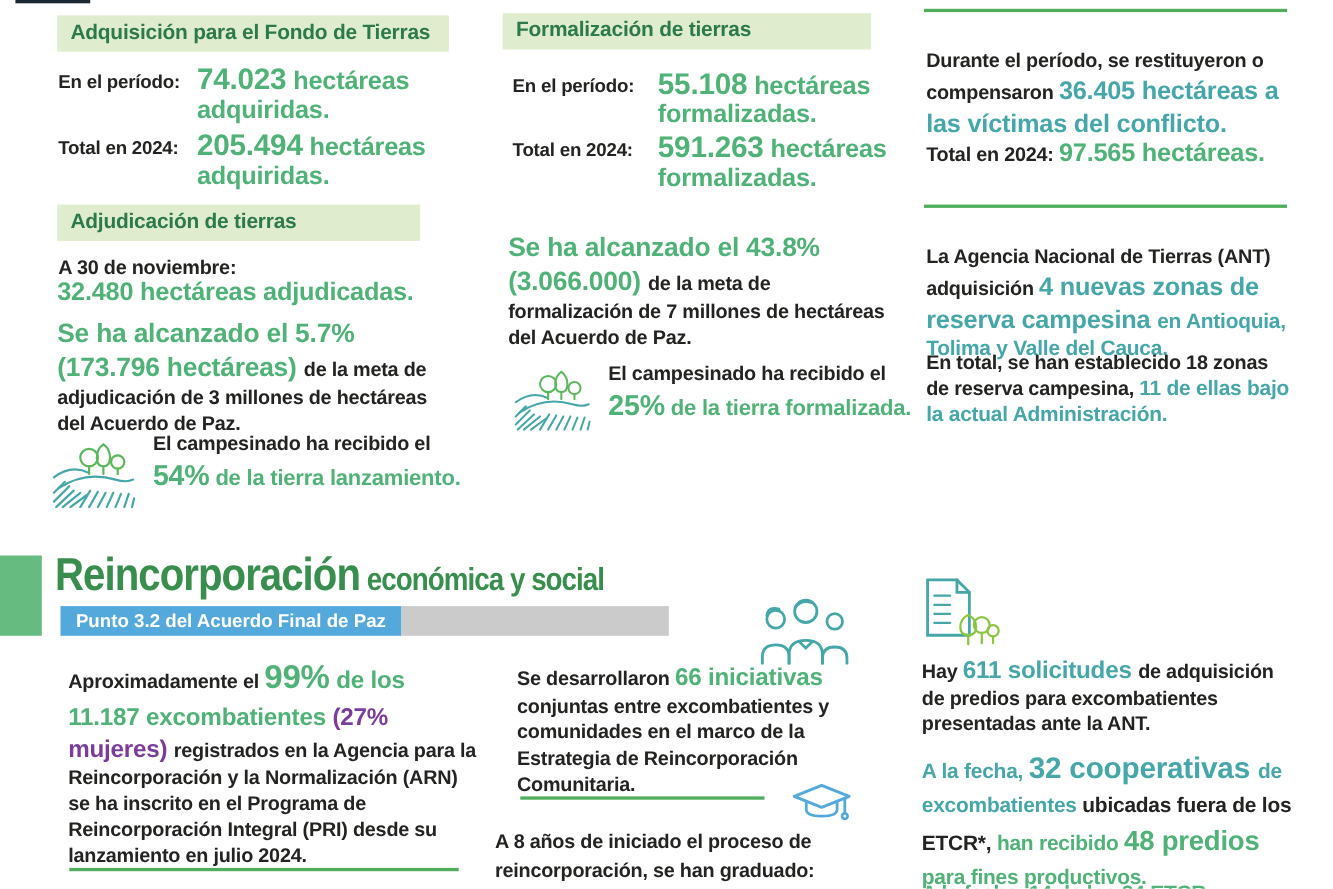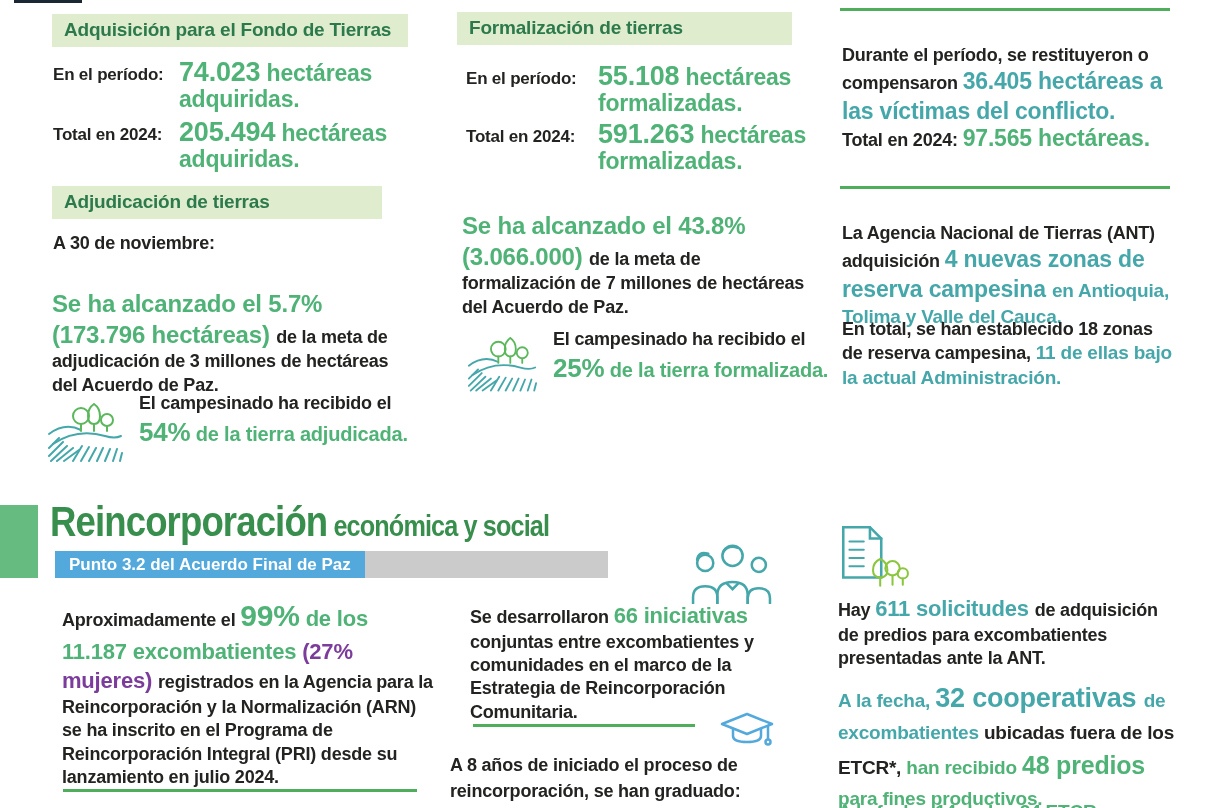--- a/index.html
+++ b/index.html
@@ -54,20 +54,21 @@
     </div>
 
     <div class="valrow abs" style="left:13px;top:118px;width:390px;">
       <span class="lbl">Total en 2024:</span>
       <span class="val" style="width:250px;"><span class="s27">205.494</span><span class="s23"> hectáreas adquiridas.</span></span>
     </div>
 
     <div class="hbox abs" style="left:12px;top:186px;width:330px;">Adjudicación de tierras</div>
 
     <div class="abs d s18" style="left:13px;top:232px;">A 30 de noviembre:</div>
+    <div class="abs g s23" style="left:12px;top:252px;">32.480 hectáreas adjudicadas.</div>
 
     <div class="abs para" style="left:12px;top:288px;width:348px;">
       <span class="g s24">Se ha alcanzado el 5.7% (173.796 hectáreas) </span><span class="d s18">de la meta de adjudicación de 3 millones de hectáreas del Acuerdo de Paz.</span>
     </div>
 
     <div class="camp abs" style="left:7px;top:392px;width:380px;">
       <span style="margin-top:6px;margin-right:16px;">
         <svg width="76" height="64" viewBox="0 0 76 64">
           <g fill="none" stroke="#45A7AA" stroke-width="2" stroke-linecap="round">
             <path d="M2 36 Q18 24 34 32"></path>
@@ -80,21 +81,21 @@
               <path d="M34 26 V33"></path>
             <path d="M47 6 q6 4 6 12 q0 8 -6 8 q-6 0 -6 -8 q0 -8 6 -12"></path>
               <path d="M47 26 V33"></path>
             <circle cx="60" cy="22" r="6"></circle>
               <path d="M60 28 V33"></path>
           </g>
         </svg>
       </span>
       <span class="ctext">
         <span class="d s18">El campesinado ha recibido el</span><br>
-        <span class="g s26">54%</span><span class="g s20"> de la tierra adjudicada.</span>
+        <span class="g s26">54%</span><span class="g s20"> de la tierra lanzamiento.</span>
       </span>
     </div>
   </div>
 
   <div class="abs" style="left:457px;top:0;width:385px;height:480px;">
     <div class="hbox abs" style="left:0;top:12px;width:335px;">Formalización de tierras</div>
 
     <div class="valrow abs" style="left:9px;top:62px;width:376px;">
       <span class="lbl" style="width:132px;">En el período:</span>
       <span class="val" style="width:240px;"><span class="s27">55.108</span><span class="s23"> hectáreas formalizadas.</span></span>

